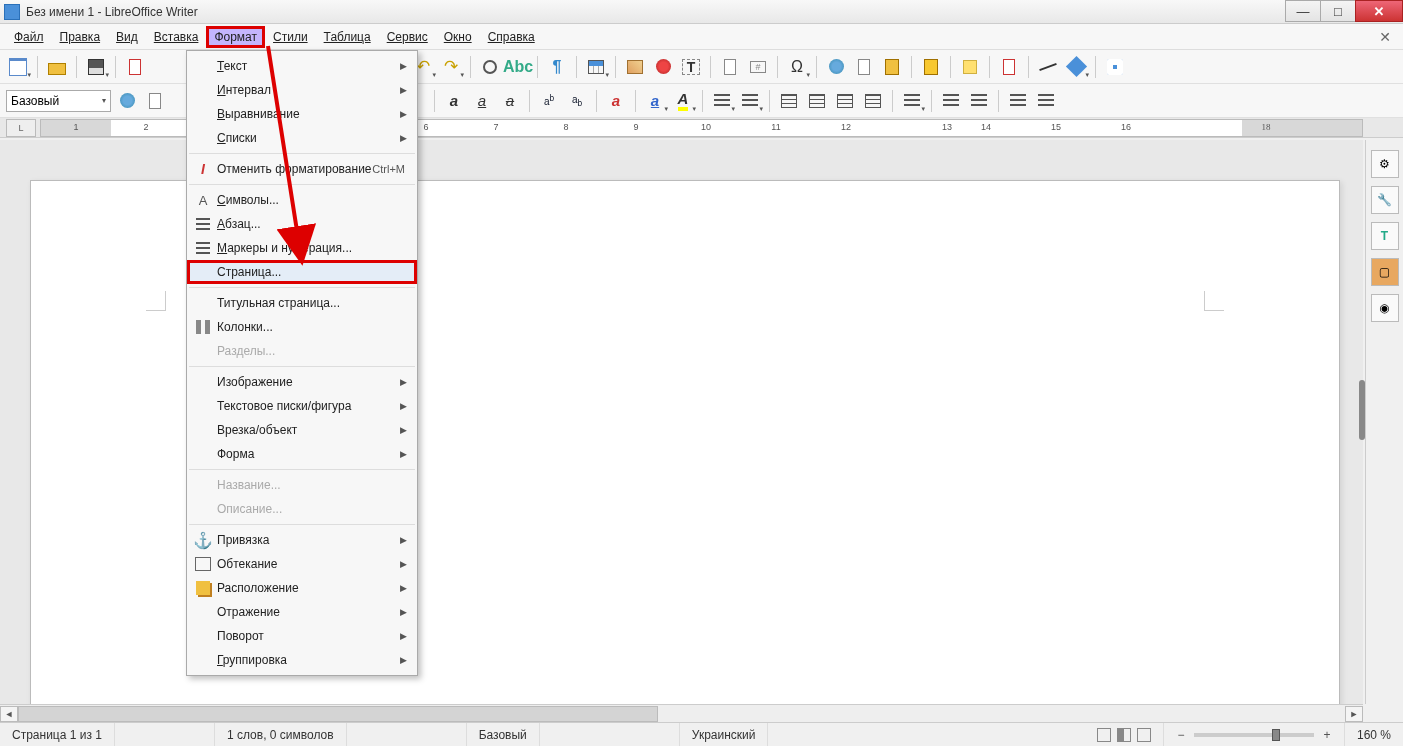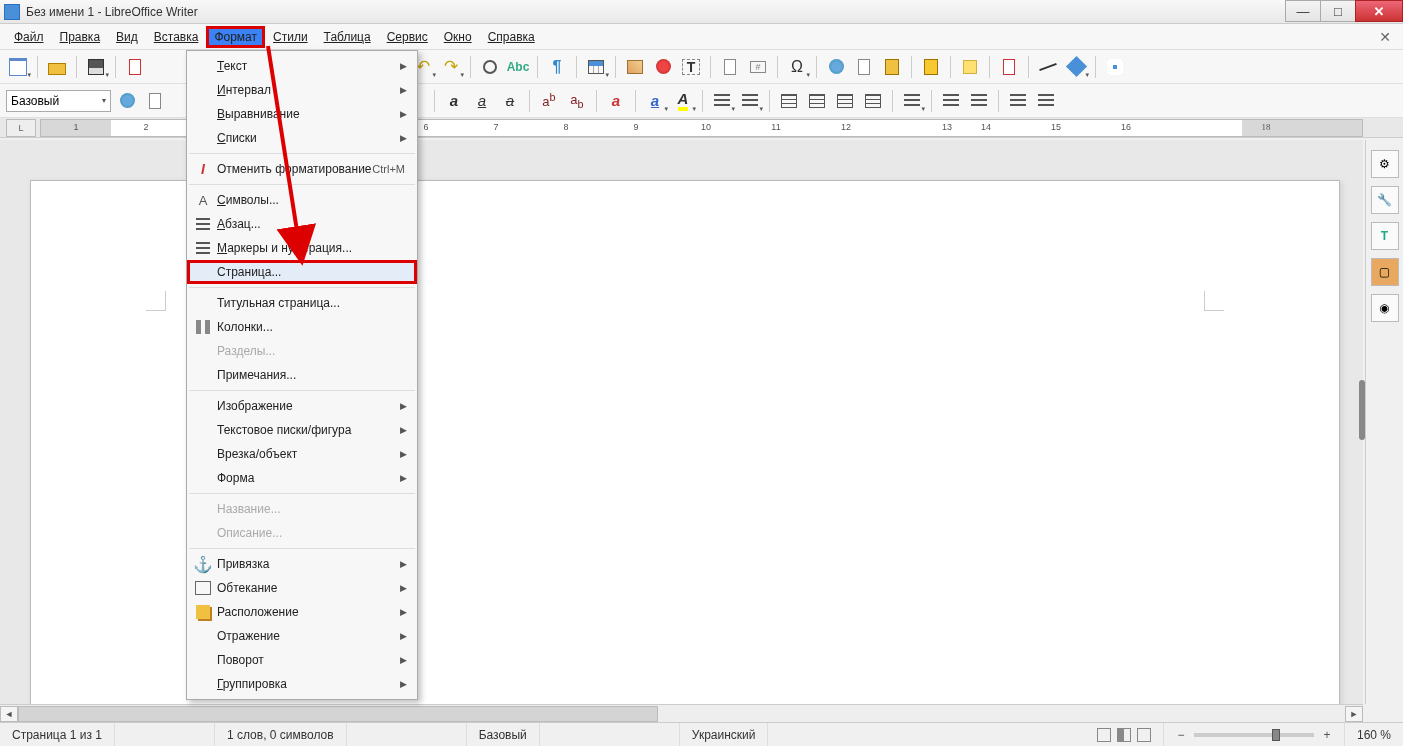--- a/index.html
+++ b/index.html
@@ -9,57 +9,57 @@
 .titlebar { height: 24px; background: linear-gradient(#f8f8f8,#e8e8e8); display: flex; align-items: center; padding: 0 4px; border-bottom: 1px solid #ccc; }
 .titlebar .icon { width: 16px; height: 16px; background: #4a90d9; border: 1px solid #2a70b9; margin-right: 6px; }
 .titlebar .title { color: #333; font-size: 12px; flex: 1; }
 .winbtns { display: flex; position: absolute; right: 0; top: 0; }
 .winbtn { width: 36px; height: 22px; display: flex; align-items: center; justify-content: center; border: 1px solid #aaa; margin-left: -1px; background: linear-gradient(#f4f4f4,#e4e4e4); font-size: 13px; color: #333; }
 .winbtn.close { background: linear-gradient(#e67,#c33); color: #fff; width: 48px; border-color: #a22; font-weight: bold; }
 
 
 .menubar { height: 26px; background: #f7f7f7; display: flex; align-items: center; padding: 0 6px; border-bottom: 1px solid #ddd; }
 .menubar .menuitem { padding: 4px 8px; color: #222; cursor: default; }
-.menubar .menuitem.highlighted { border: 3px solid #d00; padding: 1px 5px; background: #3b82f6; }
+.menubar .menuitem.highlighted { border: 3px solid #d00; padding: 1px 5px; background: #c4b5fd; }
 .menubar .menuitem span.u { text-decoration: underline; }
 .menubar .closex { margin-left: auto; font-size: 14px; color: #666; padding: 0 6px; }
 
 
 .toolbar { height: 34px; background: #f7f7f7; display: flex; align-items: center; padding: 0 6px; gap: 4px; border-bottom: 1px solid #e0e0e0; }
 .tbtn { width: 24px; height: 24px; border: 1px solid transparent; display: flex; align-items: center; justify-content: center; position: relative; }
 .tbtn.drop::after { content: "▾"; font-size: 7px; color: #555; position: absolute; right: -2px; bottom: -1px; }
 .tsep { width: 1px; height: 22px; background: #ccc; margin: 0 3px; }
 .stylebox { width: 105px; height: 22px; border: 1px solid #aaa; background: #fff; padding: 0 18px 0 4px; display: flex; align-items: center; position: relative; }
 .stylebox::after { content: "▾"; position: absolute; right: 4px; font-size: 8px; color: #555; }
 
 
 .ic { width: 18px; height: 18px; display: block; }
 .ic-doc { background: #fff; border: 1px solid #5a8acb; border-top: 3px solid #5a8acb; }
 .ic-open { background: #f0c040; border: 1px solid #b08000; height: 12px; margin-top: 4px; }
 .ic-save { background: #555; width: 16px; height: 16px; border: 1px solid #333; box-shadow: inset 0 -6px 0 #ddd; }
 .ic-undo { color: #c9a100; font-size: 17px; line-height: 16px; }
 .ic-redo { color: #c9a100; font-size: 17px; line-height: 16px; transform: scaleX(-1);}
-.ic-abc { color: #3a8; font-size: 12px; font-weight: bold; }
+.ic-abc { color: #3a8; font-size: 16px; font-weight: bold; }
 .ic-search { width: 14px; height: 14px; border: 2px solid #555; border-radius: 50%; position: relative; }
 .ic-pilcrow { color: #3388cc; font-size: 16px; font-weight: bold; }
 .ic-table { width: 16px; height: 14px; border: 1px solid #555; background: linear-gradient(#4a90d9,#4a90d9) 0 0/100% 5px no-repeat, repeating-linear-gradient(90deg,transparent 0 4px,#aaa 4px 5px); }
 .ic-img { width: 16px; height: 14px; background: linear-gradient(45deg,#e0a060,#f0d090); border: 1px solid #a07030; }
 .ic-globe { width: 15px; height: 15px; border-radius: 50%; background: radial-gradient(circle,#e44 40%,#a22); }
 .ic-T { color: #333; font-size: 14px; font-weight: bold; border: 1px dashed #888; width: 18px; height: 16px; text-align: center; line-height: 14px; }
 .ic-omega { color: #333; font-size: 16px; }
 .ic-book { width: 14px; height: 16px; background: #f0c040; border: 1px solid #a07000; }
 .ic-note { width: 14px; height: 14px; background: #ffe070; border: 1px solid #d0b040; }
 .ic-rect { width: 16px; height: 12px; border: 1px solid #888; }
 .ic-line { width: 18px; height: 2px; background: #333; transform: rotate(-20deg);}
 .ic-shape { width: 15px; height: 15px; background: #4a90d9; transform: rotate(45deg);}
 .ic-grid { width: 16px; height: 16px; background: #4a90d9; box-shadow: inset 6px 0 0 #fff, inset -6px 0 0 #fff, inset 0 6px 0 #fff, inset 0 -6px 0 #fff; border-radius: 3px;}
 .ic-a { font-style: italic; color: #333; font-size: 15px; font-weight: bold; }
 .ic-au { font-style: italic; text-decoration: underline; color: #333; font-size: 15px; }
 .ic-as { font-style: italic; text-decoration: line-through; color: #333; font-size: 15px; }
-.ic-ab { color: #7f1d1d; font-size: 13px; }
+.ic-ab { color: #0f172a; font-size: 10px; }
 .ic-ared { font-style: italic; color: #c33; font-weight: bold; font-size: 15px; }
 .ic-abl { font-style: italic; color: #36c; font-weight: bold; font-size: 15px; text-decoration: underline; }
 .ic-lines { width: 16px; height: 14px; background: repeating-linear-gradient(#555 0 2px,transparent 2px 5px);}
 .ic-boxlines { width: 16px; height: 14px; border: 1px solid #555; background: repeating-linear-gradient(#555 0 1px,transparent 1px 4px);}
 .ic-pagebox { width: 12px; height: 16px; border: 1px solid #888; background: #fff; }
 .ic-anchor { color: #1a6; font-size: 16px; }
 .ic-wrap { width: 16px; height: 14px; border: 1px solid #666; }
 .ic-layer { width: 14px; height: 14px; background: #f0c040; box-shadow: 2px 2px 0 #c08020; }
 .ic-cols { width: 14px; height: 14px; background: linear-gradient(90deg,#888 0 5px,transparent 5px 9px,#888 9px 14px);}
 .ic-bullets { width: 14px; height: 12px; background: repeating-linear-gradient(#555 0 2px,transparent 2px 5px);}
@@ -420,24 +420,20 @@
     <div class="row">
       <span class="micon">
         <span class="ic ic-cols"></span>
       </span>
       <span class="mlabel">Колонки...</span>
     </div>
     <div class="row disabled">
       <span class="micon"></span>
       <span class="mlabel">Разделы...</span>
     </div>
-    <div class="row">
-      <span class="micon"></span>
-      <span class="mlabel">Примечания...</span>
-    </div>
     <div class="sep"></div>
     <div class="row">
       <span class="micon"></span>
       <span class="mlabel">Изображение</span>
       <span class="sub">▶</span>
     </div>
     <div class="row">
       <span class="micon"></span>
       <span class="mlabel">Текстовое писки/фигура</span>
       <span class="sub">▶</span>

